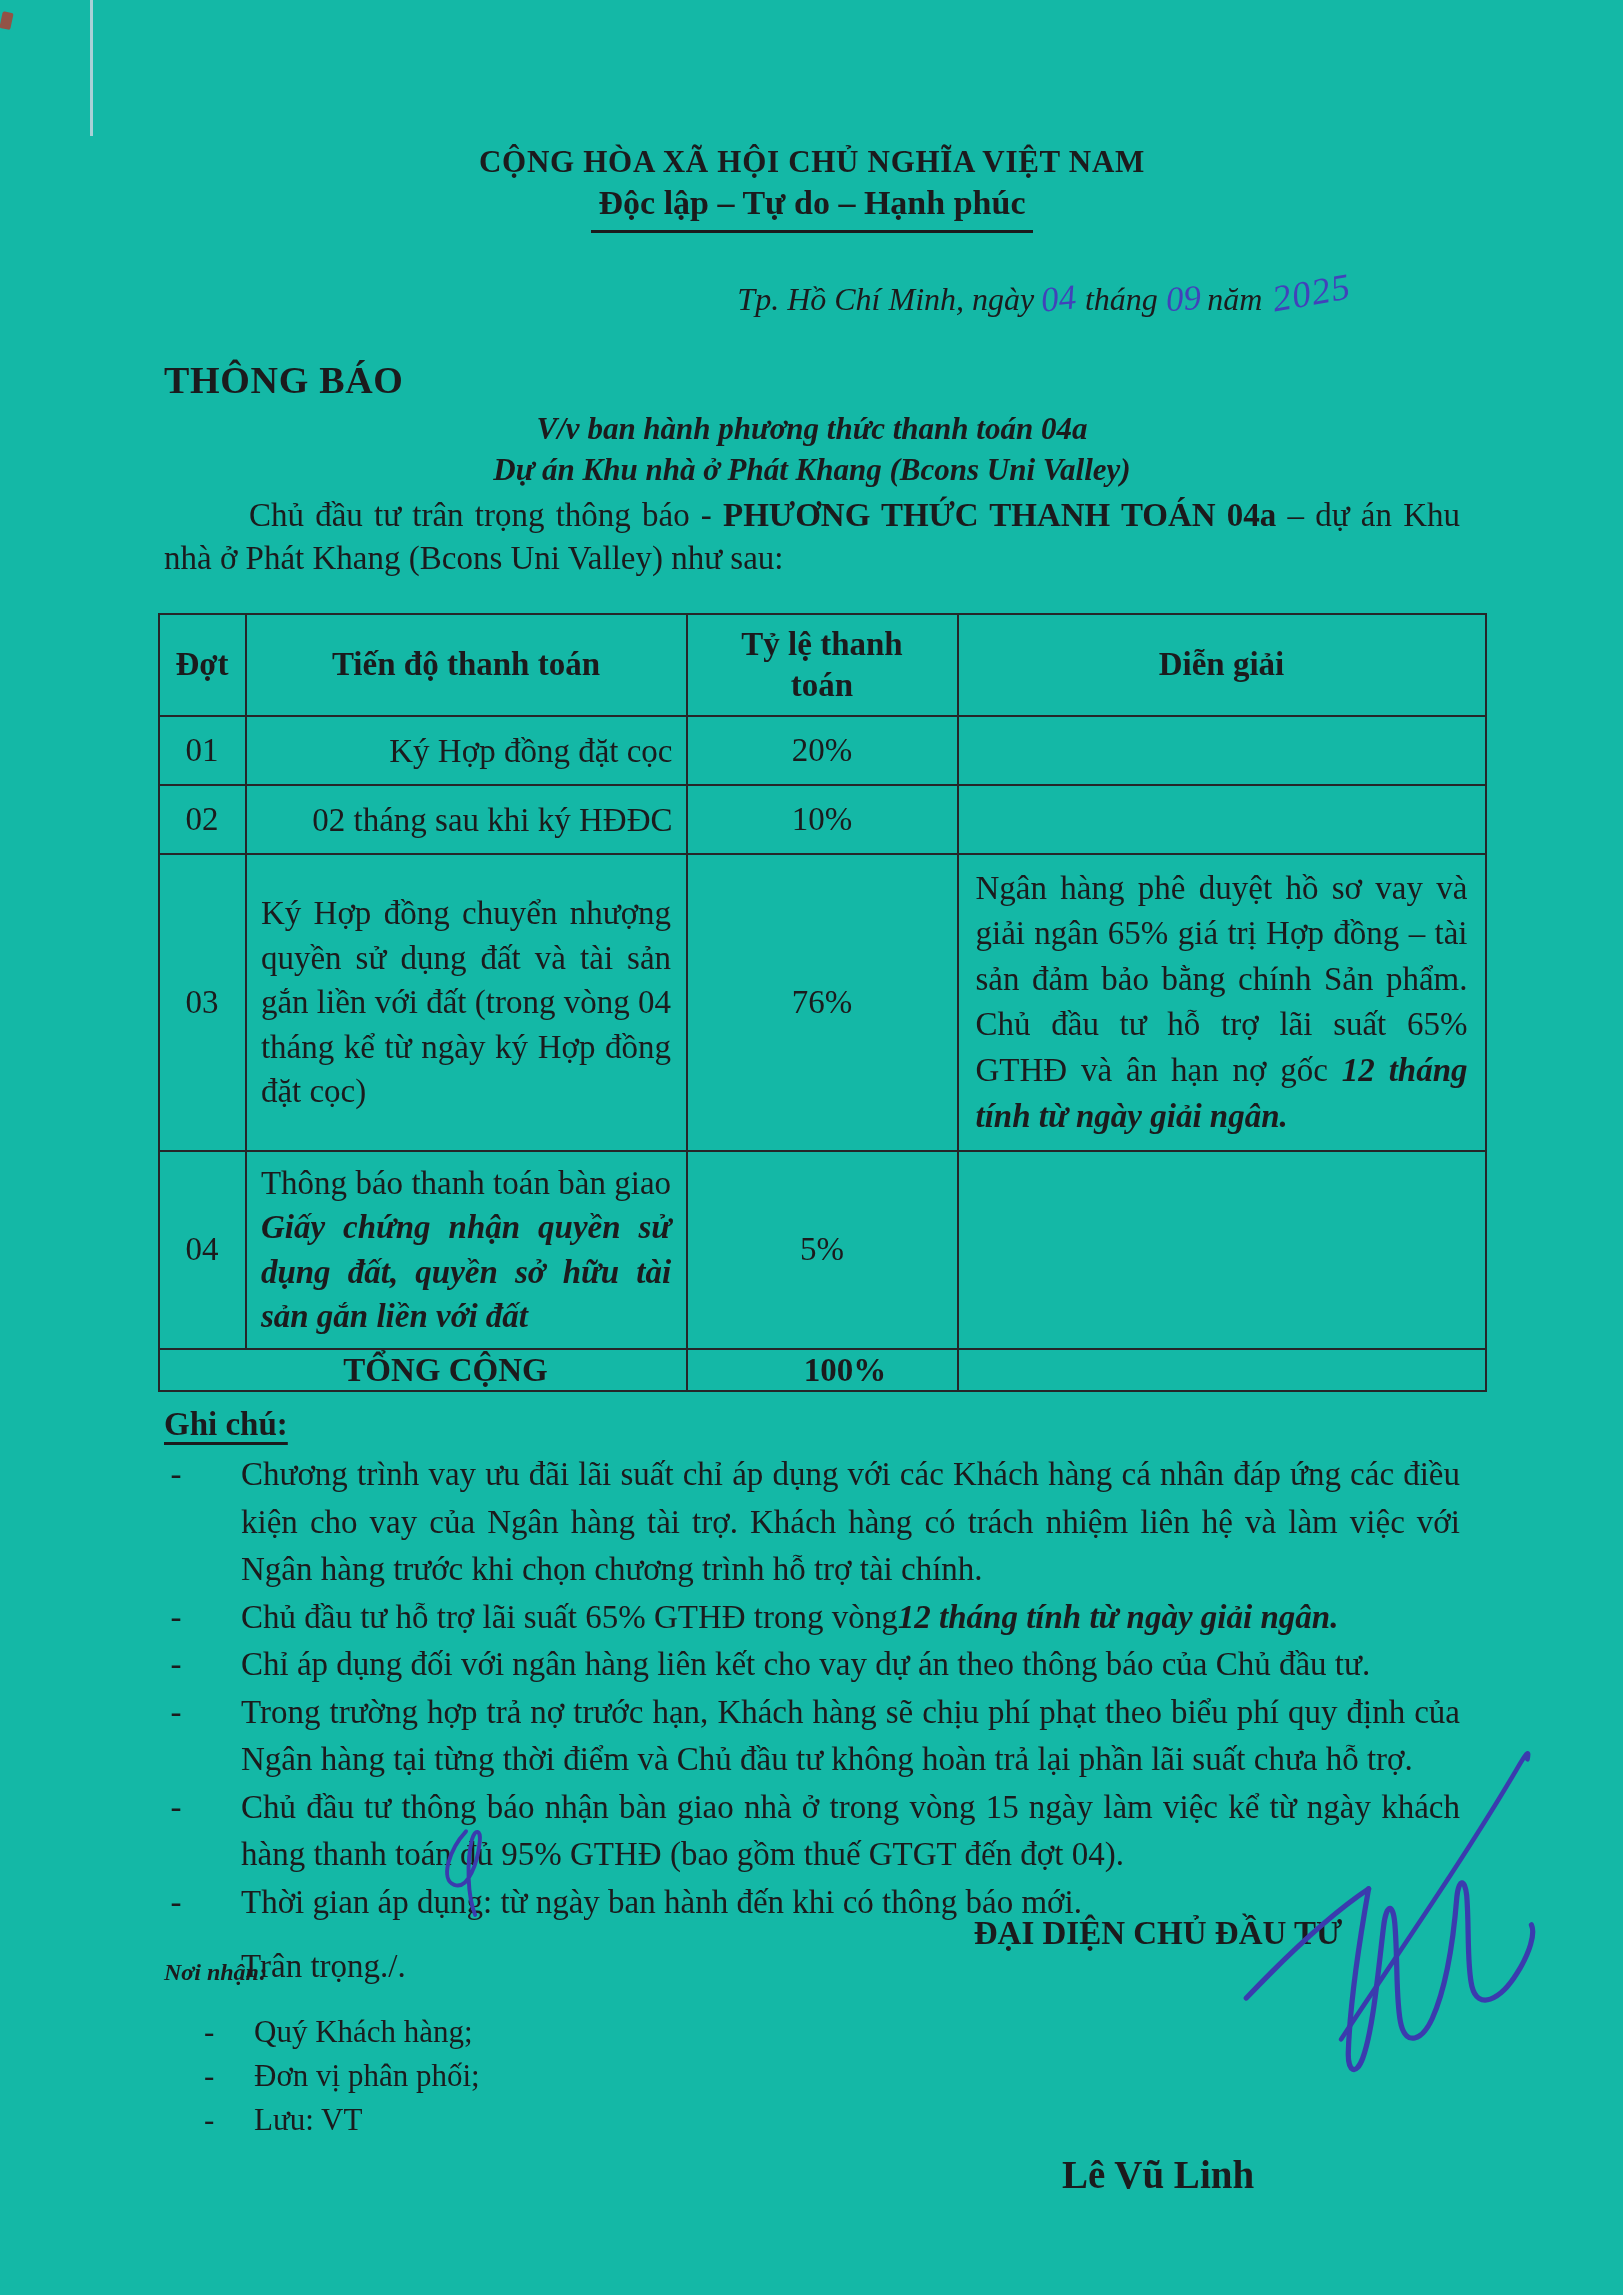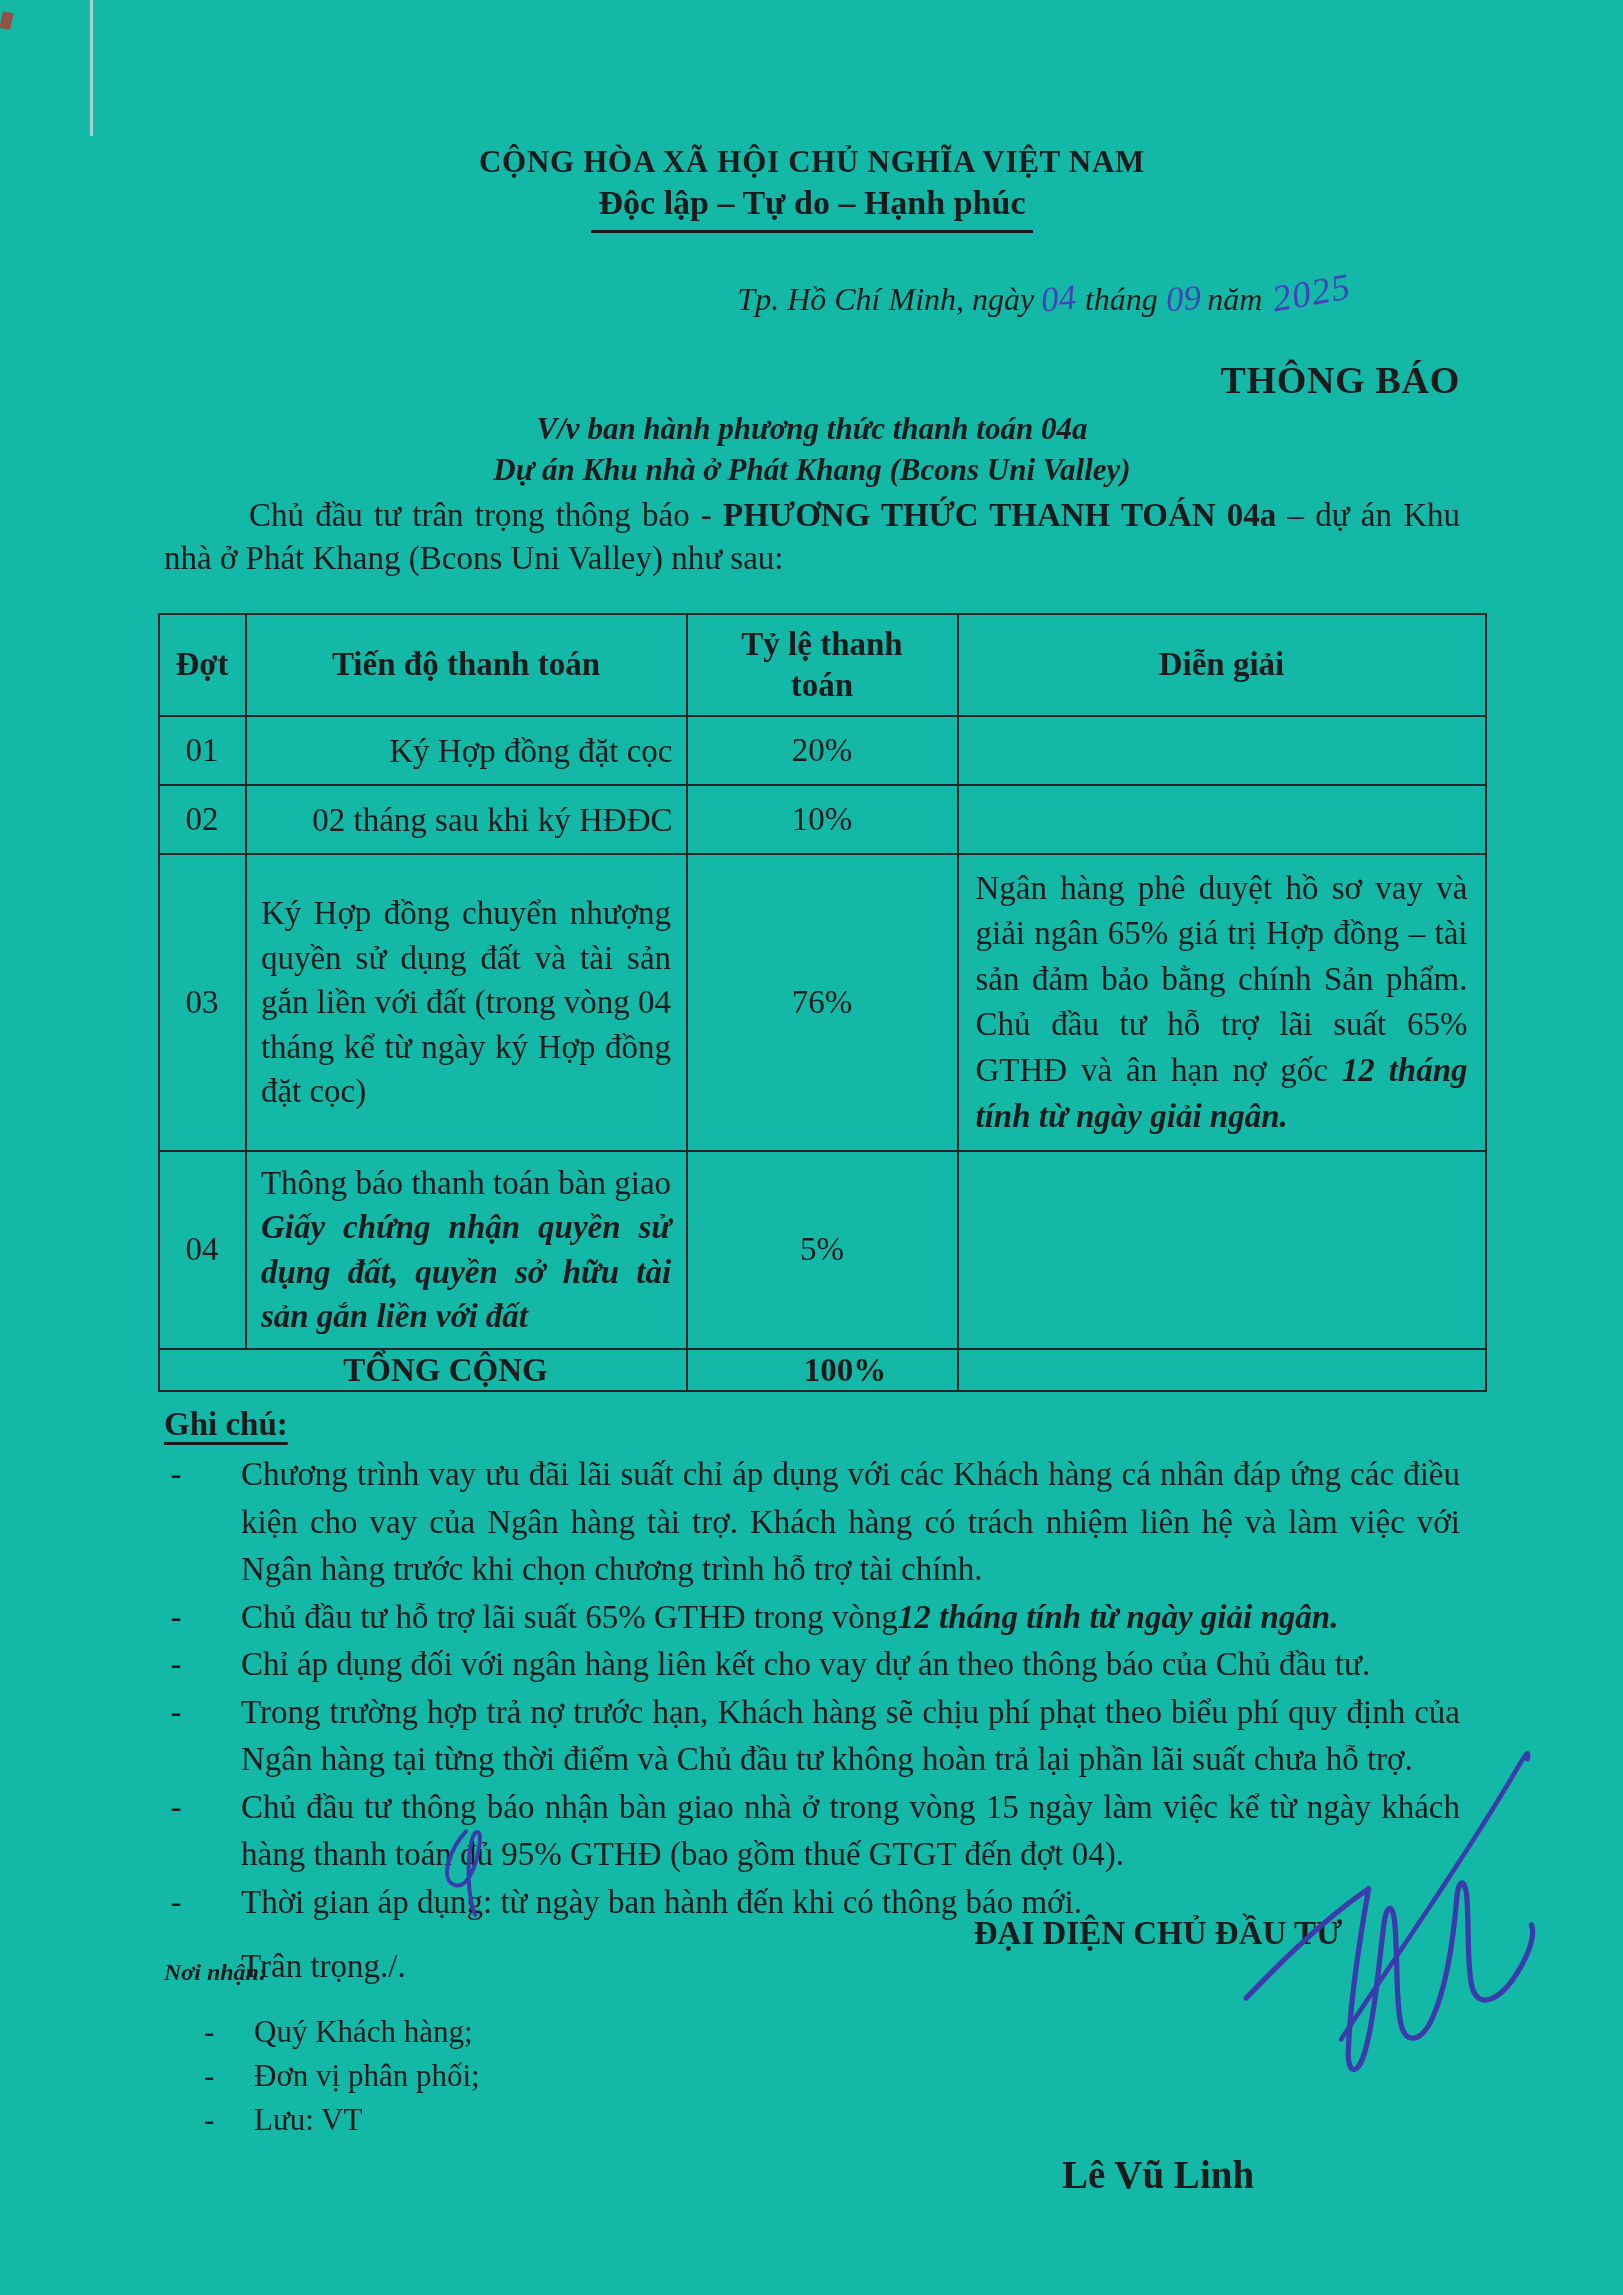--- a/index.html
+++ b/index.html
@@ -22,21 +22,21 @@
   .nat-line1{font-size:31px;font-weight:700;line-height:1.2;letter-spacing:0.7px;}
   .nat-line2{display:inline-block;font-size:34px;font-weight:700;line-height:1.2;margin-top:2.6px;
              padding:0 7.9px 6.5px 7.9px;border-bottom:3.3px solid #1b1b1d;}
   
   .date-line{margin-top:43px;text-align:right;padding-right:108px;font-style:italic;font-size:32px;line-height:1.2;white-space:nowrap;}
   .hand{color:#4242ba;font-style:italic;font-weight:400;display:inline-block;}
   .hand-day{margin:0 9.2px 0 6.5px;transform:rotate(-6deg);font-size:35px;}
   .hand-month{margin:0 6.5px 0 7.9px;transform:rotate(-4deg);font-size:35px;}
   .hand-year{margin-left:10.5px;transform:rotate(-10deg) translateY(-5.2px);font-size:37px;letter-spacing:1.3px;}
   
-  .doc-title{margin-top:38px;text-align:right;font-size:38px;font-weight:700;line-height:1.2;letter-spacing:0.7px;}
+  .doc-title{margin-top:38px;text-align:left;font-size:38px;font-weight:700;line-height:1.2;letter-spacing:0.7px;}
   .doc-sub{margin-top:5.2px;text-align:center;font-size:31px;font-weight:700;font-style:italic;line-height:1.3;}
   .doc-sub2{text-align:center;font-size:31px;font-weight:700;font-style:italic;line-height:1.3;}
   
   .intro{margin-top:3.9px;text-align:justify;text-indent:85px;line-height:1.3;}
   .intro b{font-weight:700;}
   
   table.pay{border-collapse:collapse;width:1327px;margin-left:-6.5px;margin-top:7.9px;table-layout:fixed;}
   table.pay td,table.pay th{border:2.6px solid #262628;vertical-align:middle;font-size:33px;}
   th.h{font-weight:700;text-align:center;padding:9.2px 5.2px;height:77px;line-height:1.25;}
   th.h .narrow{display:inline-block;max-width:6.2em;}

